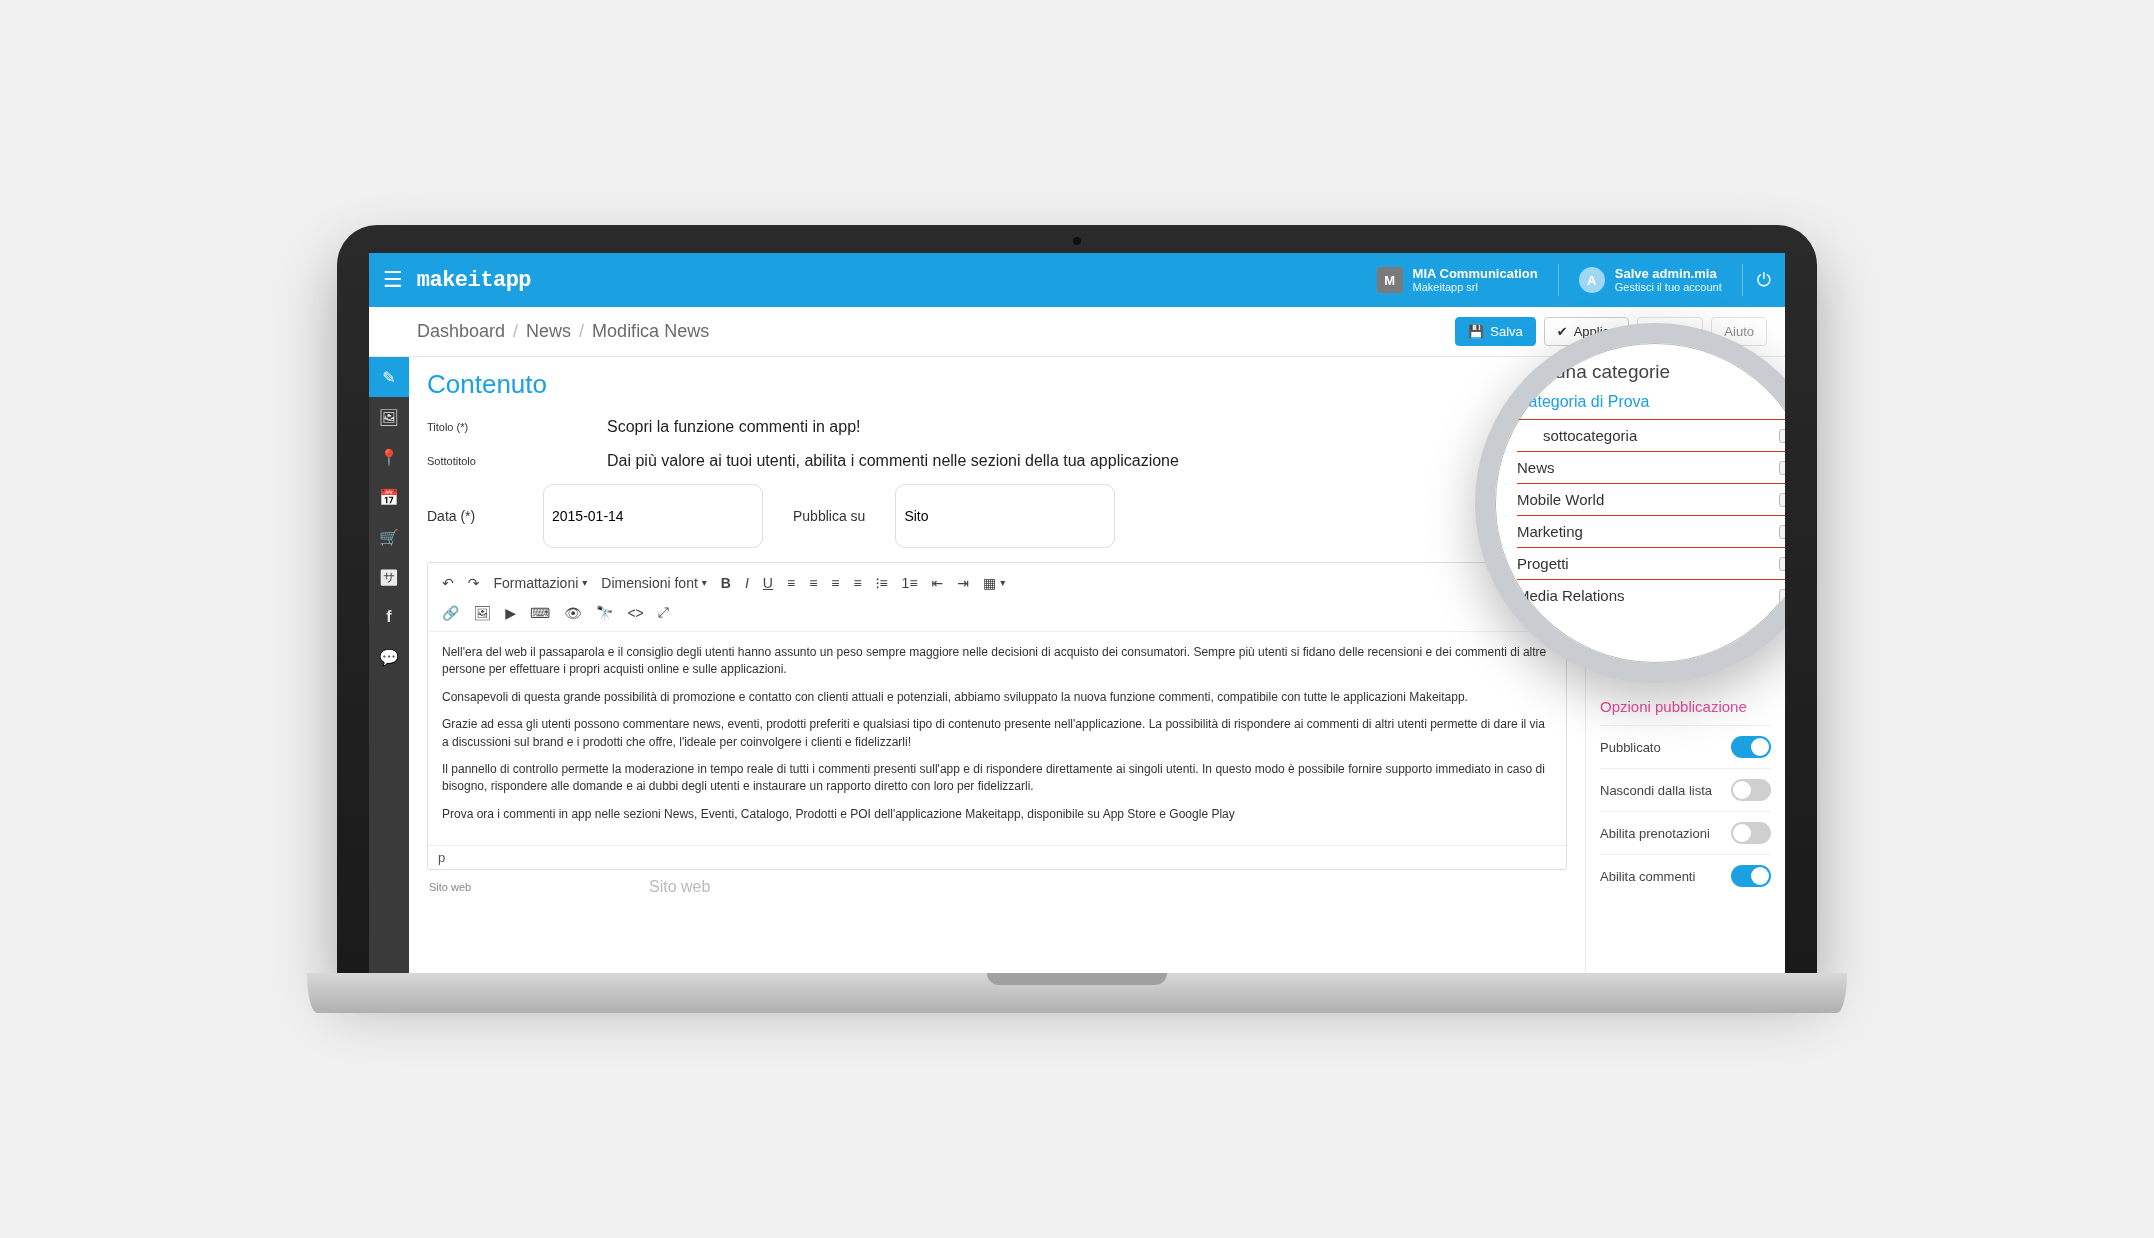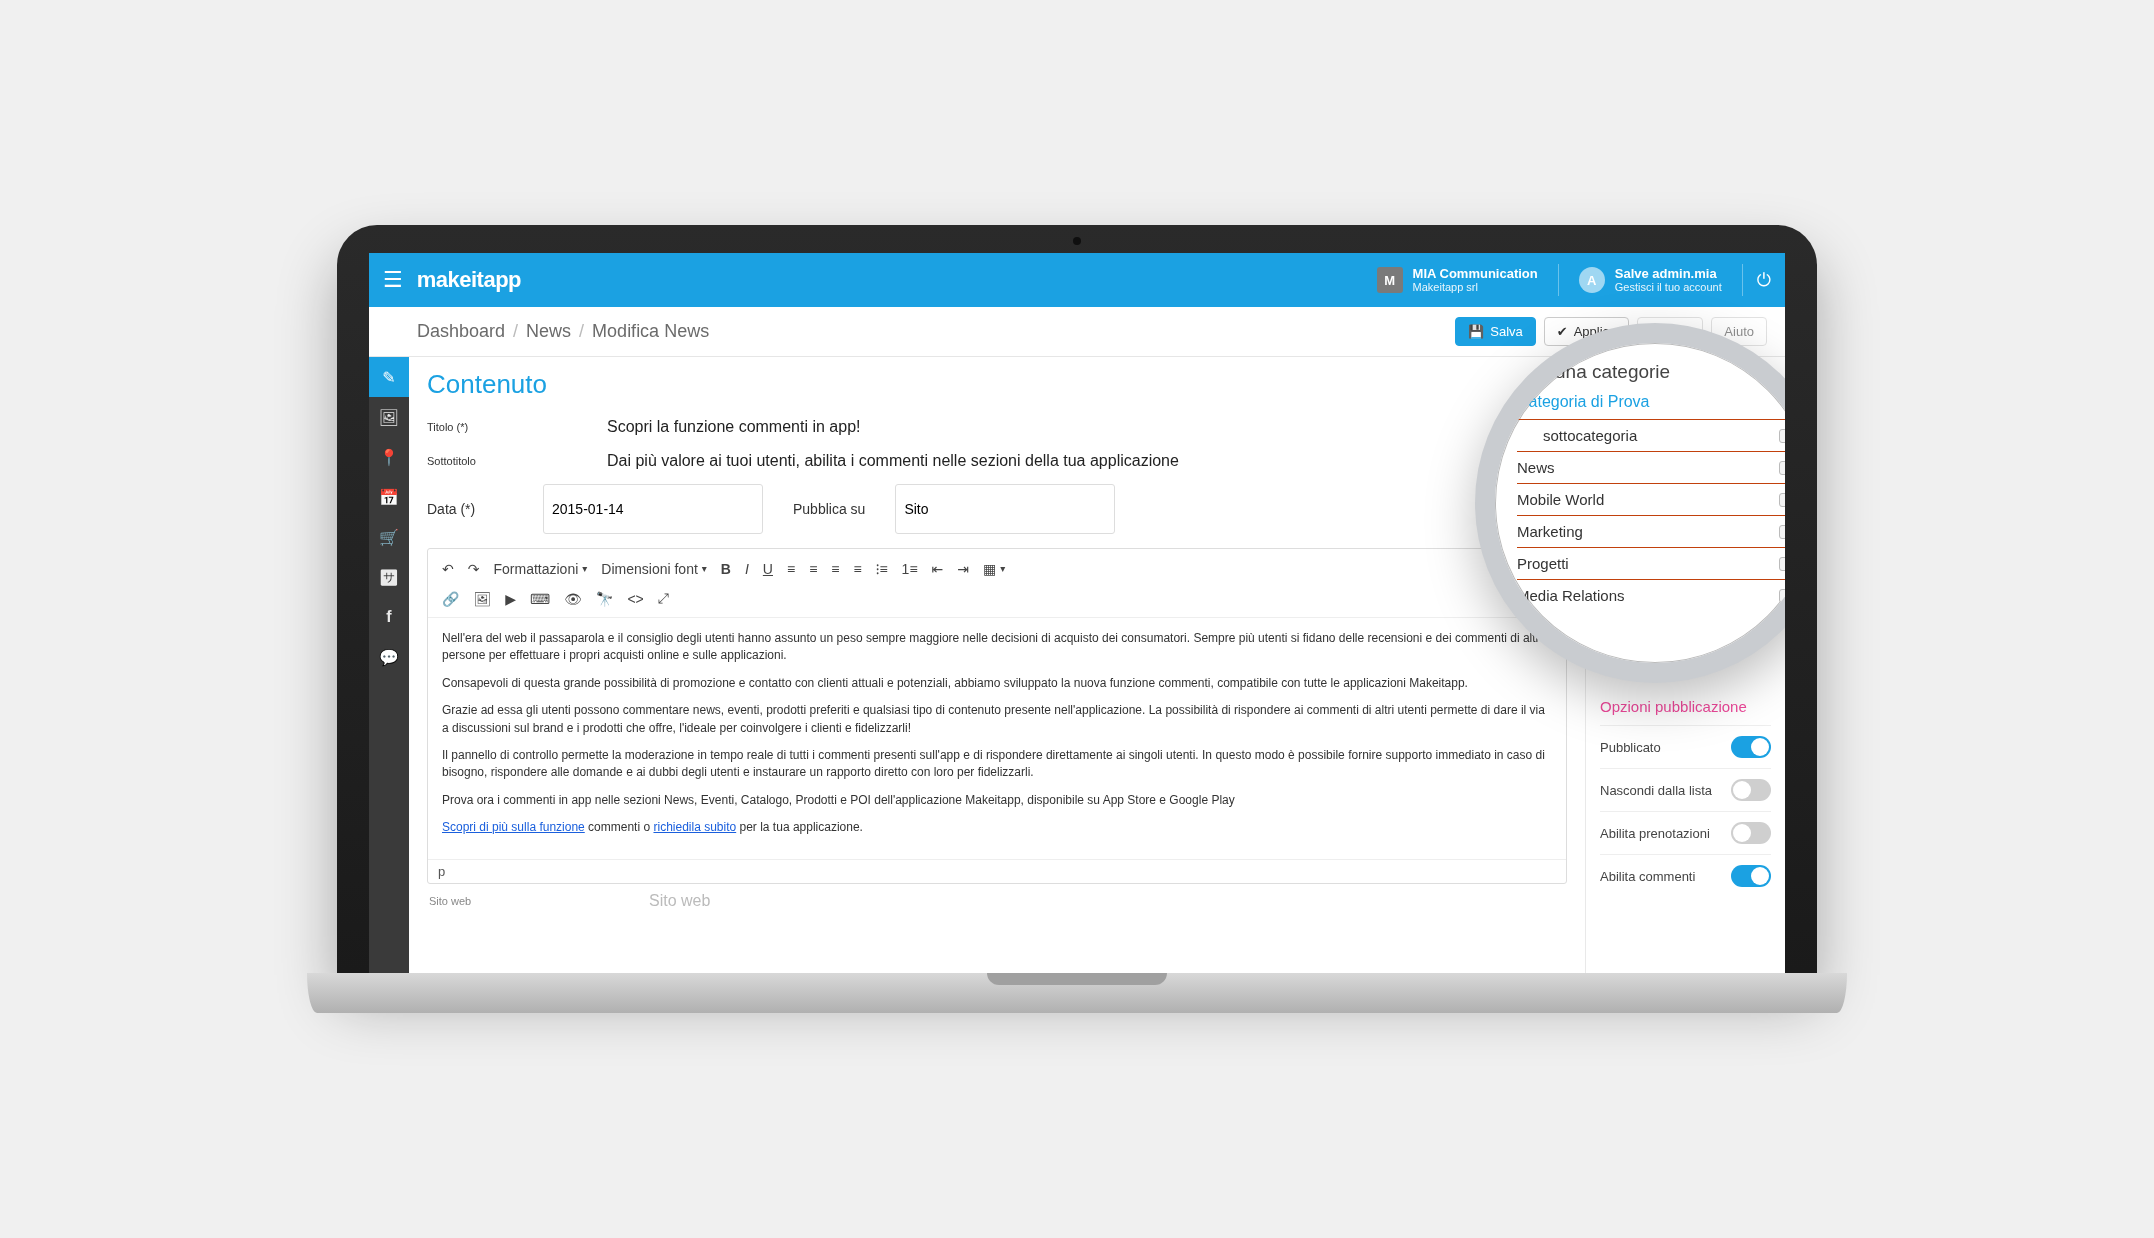--- a/index.html
+++ b/index.html
@@ -51,21 +51,21 @@
 .topbar {
   background: #1ba1e2;
   height: 54px;
   display: flex;
   align-items: center;
   padding: 0 14px;
   color: #fff;
   font-size: 13px;
 }
 .hamburger { font-size: 22px; margin-right: 14px; cursor: pointer; }
-.logo { font-size: 22px; font-weight: 700; letter-spacing: -.5px; }
+.logo { font-size: 22px; font-weight: 700; letter-spacing: -.5px; font-family: Liberation Mono, monospace; }
 .top-right { margin-left:auto; display:flex; align-items:center; gap:14px; }
 .org, .user { display:flex; align-items:center; gap:10px; padding:0 6px; }
 .org .avatar, .user .avatar {
   width:26px; height:26px; background:#7a7a7a; border-radius:3px;
   display:flex; align-items:center; justify-content:center; font-weight:700;
 }
 .user .avatar { background:#9fd7f2; border-radius:50%; }
 .org-txt, .user-txt { display:flex; flex-direction:column; line-height:1.2; }
 .org-txt .t1, .user-txt .t1 { font-weight:700; }
 .org-txt .t2, .user-txt .t2 { font-size:11px; opacity:.9; }
@@ -110,21 +110,21 @@
   color:#1ba1e2; font-size:26px; font-weight:400; margin-bottom:10px;
 }
 .field-row {
   display:flex; align-items:center; padding:8px 0;
 }
 .field-row .lbl { width:180px; color:#333; font-size:11px; }
 .field-row .val { flex:1; font-size:16px; color:#222; }
 .date-row { display:flex; align-items:center; gap:30px; padding:6px 0 10px; }
 .date-row .lbl { width:86px; font-size:14px; color:#333; }
 .input {
-  border:1px solid #ddd; border-radius:3px; padding:16px 8px; font-size:14px;
+  border:1px solid #ddd; border-radius:10px; padding:23px 8px; font-size:14px;
   background:#fff; min-width:220px;
 }
 .select { appearance:none; padding-right:26px; }
 .editor {
   border:1px solid #ddd; border-radius:3px; margin-top:4px;
 }
 .toolbar {
   display:flex; flex-wrap:wrap; gap:2px; padding:6px 8px; border-bottom:1px solid #eee;
   align-items:center; font-size:14px; color:#444;
 }
@@ -371,23 +371,20 @@
               <span class="tb">
                   <span>⤢</span>
                 </span>
             </div>
             <div class="editor-content">
               <p>Nell'era del web il passaparola e il consiglio degli utenti hanno assunto un peso sempre maggiore nelle decisioni di acquisto dei consumatori. Sempre più utenti si fidano delle recensioni e dei commenti di altre persone per effettuare i propri acquisti online e sulle applicazioni.</p>
               <p>Consapevoli di questa grande possibilità di promozione e contatto con clienti attuali e potenziali, abbiamo sviluppato la nuova funzione commenti, compatibile con tutte le applicazioni Makeitapp.</p>
               <p>Grazie ad essa gli utenti possono commentare news, eventi, prodotti preferiti e qualsiasi tipo di contenuto presente nell'applicazione. La possibilità di rispondere ai commenti di altri utenti permette di dare il via a discussioni sul brand e i prodotti che offre, l'ideale per coinvolgere i clienti e fidelizzarli!</p>
               <p>Il pannello di controllo permette la moderazione in tempo reale di tutti i commenti presenti sull'app e di rispondere direttamente ai singoli utenti. In questo modo è possibile fornire supporto immediato in caso di bisogno, rispondere alle domande e ai dubbi degli utenti e instaurare un rapporto diretto con loro per fidelizzarli.</p>
               <p>Prova ora i commenti in app nelle sezioni News, Eventi, Catalogo, Prodotti e POI dell'applicazione Makeitapp, disponibile su App Store e Google Play</p>
-              <p>
-                <a href="#">Scopri di più sulla funzione</a><span> commenti o </span><a href="#">richiedila subito</a><span> per la tua applicazione.</span>
-              </p>
             </div>
             <div class="status-p">p</div>
           </div>
 
           <div class="field-row site-row">
             <div class="lbl" style="color:#888">Sito web</div>
             <div class="val" style="color:#bbb">Sito web</div>
           </div>
         </div>
 

